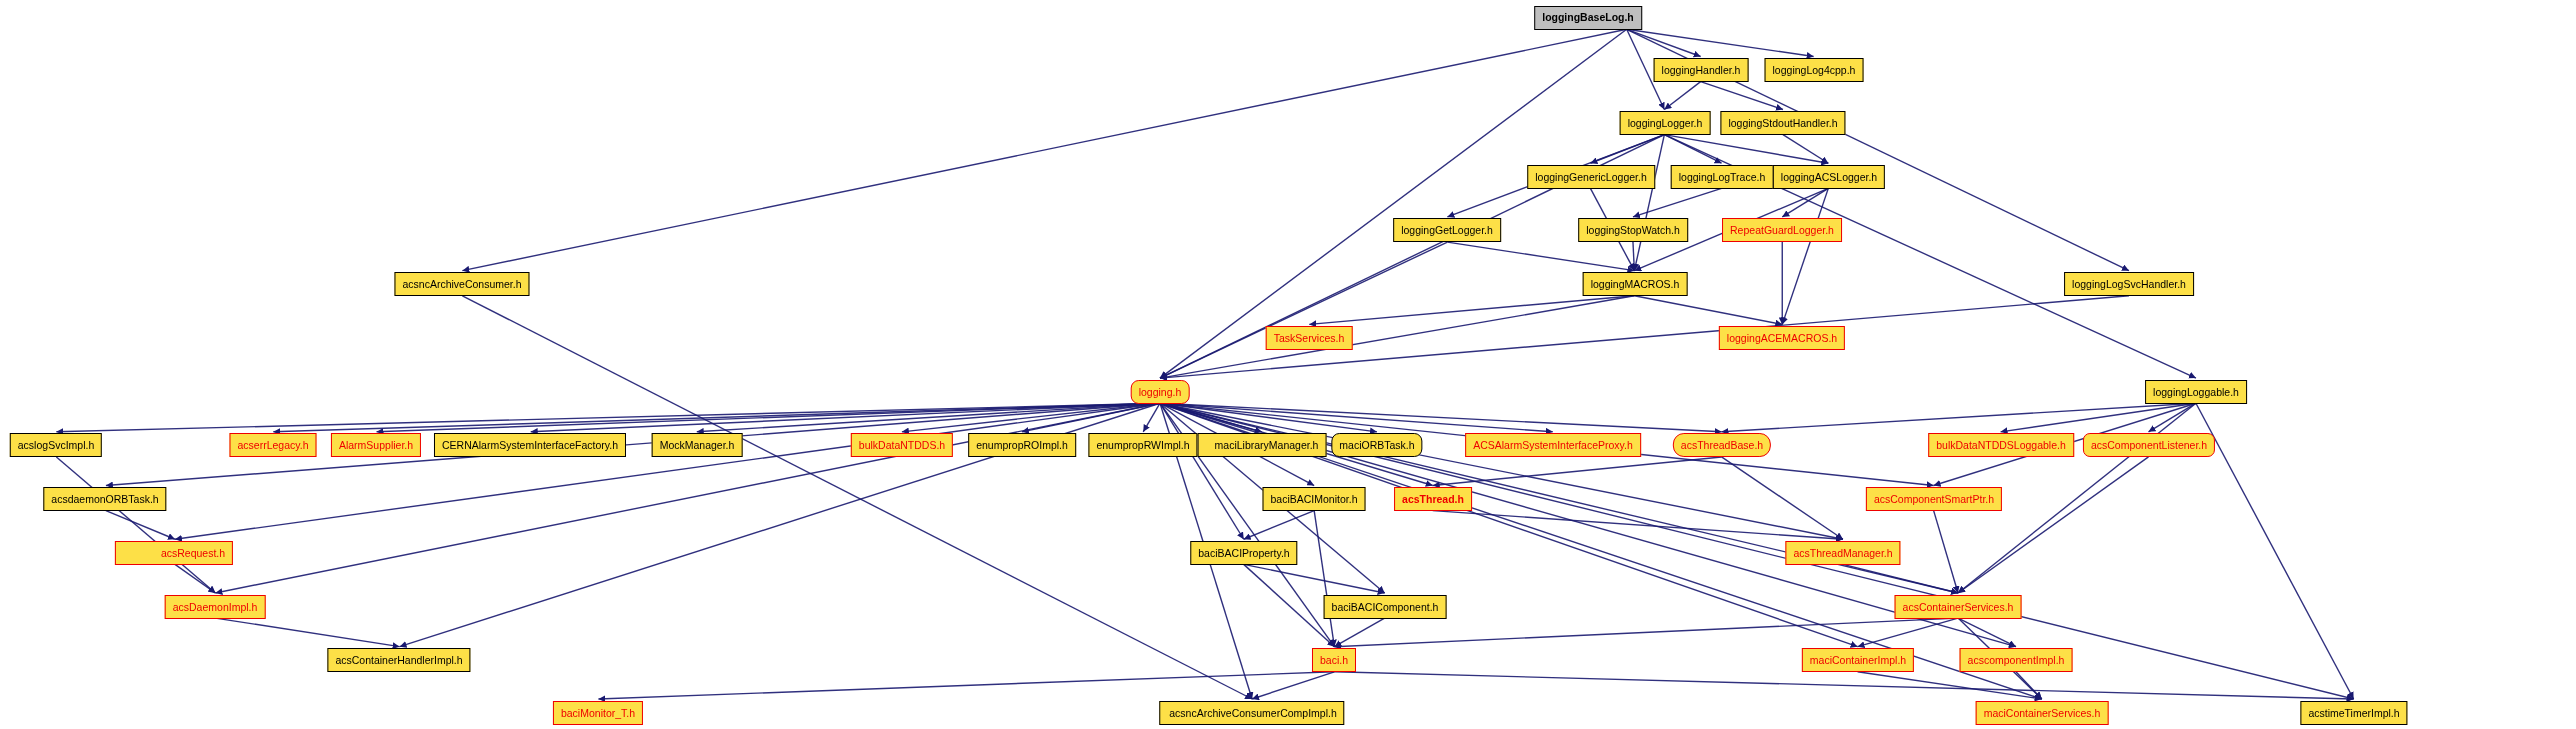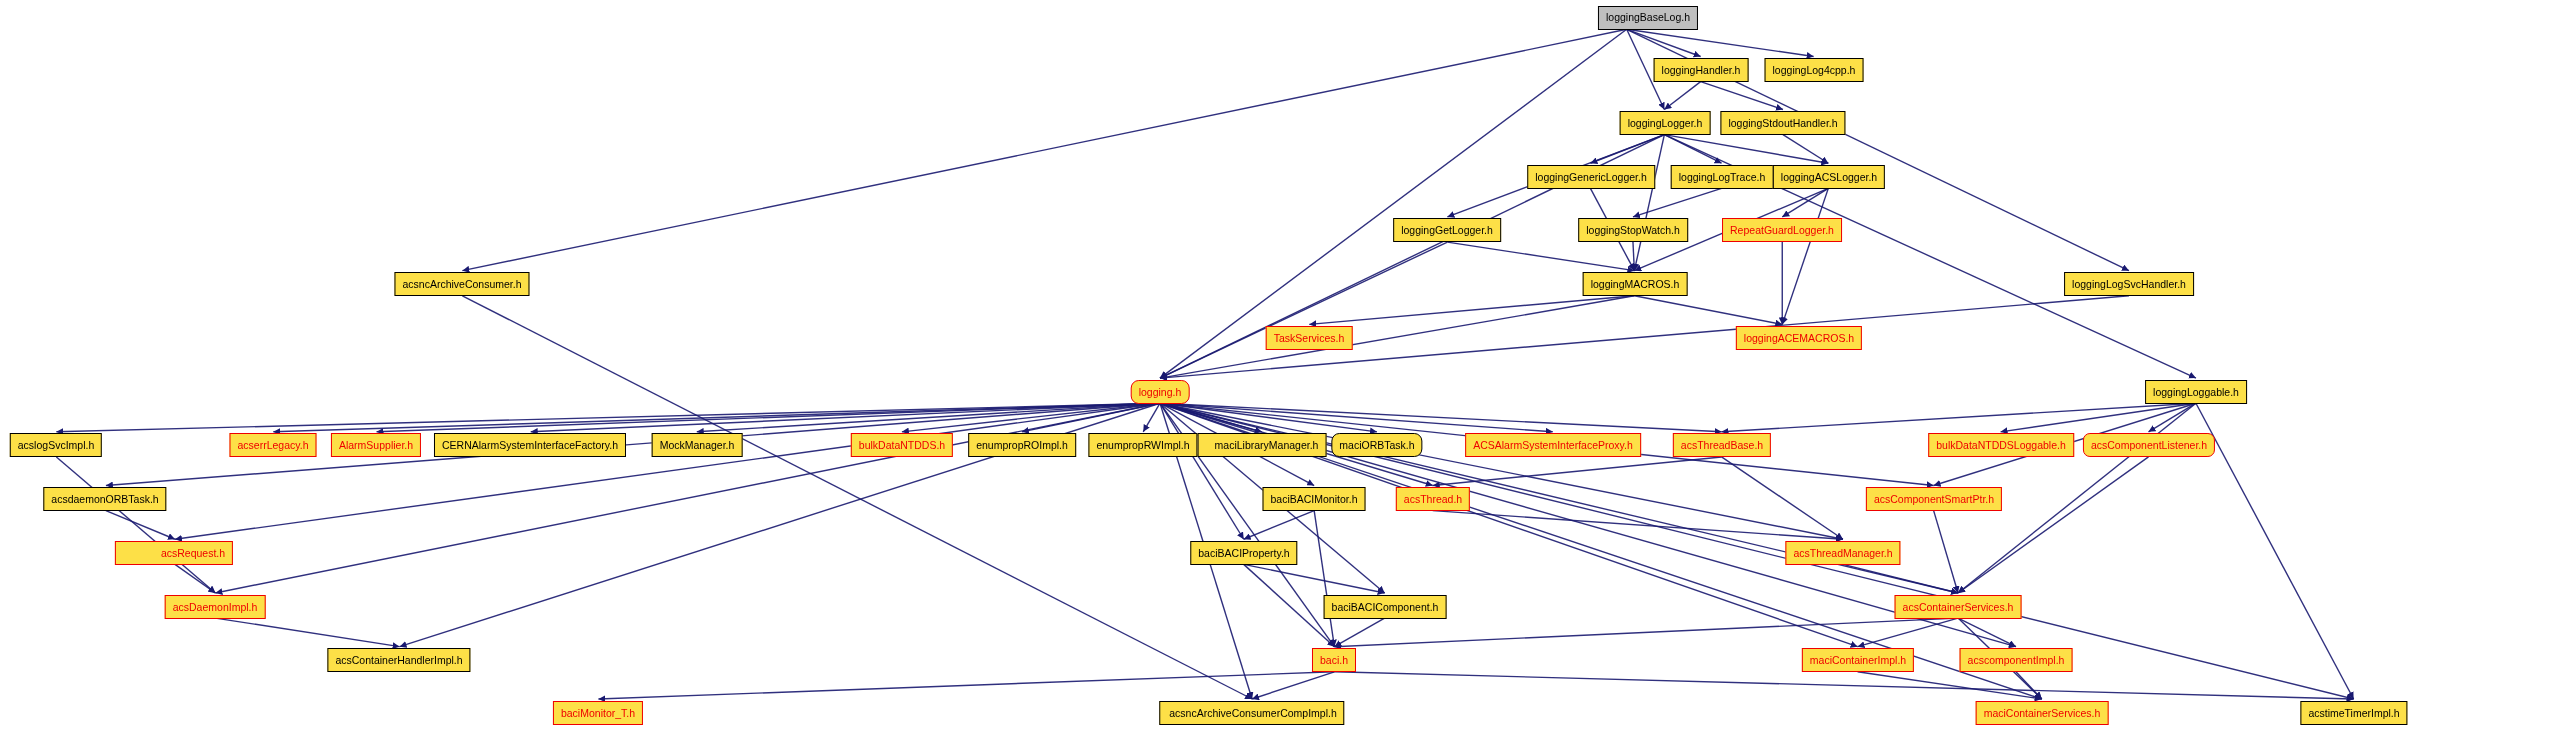--- a/index.html
+++ b/index.html
@@ -150,55 +150,55 @@
         <line x1="3079" y1="655" x2="2806" y2="850" marker-end="url(#arrowhead)"></line>
         <line x1="2806" y1="886" x2="2662" y2="927" marker-end="url(#arrowhead)"></line>
         <line x1="2806" y1="886" x2="2889" y2="927" marker-end="url(#arrowhead)"></line>
         <line x1="2806" y1="886" x2="2926" y2="1002" marker-end="url(#arrowhead)"></line>
         <line x1="2806" y1="886" x2="1912" y2="927" marker-end="url(#arrowhead)"></line>
         <line x1="2662" y1="963" x2="2926" y2="1002" marker-end="url(#arrowhead)"></line>
         <line x1="2889" y1="963" x2="2926" y2="1002" marker-end="url(#arrowhead)"></line>
       </g>
   </svg>
 
-<div class="node root" title="loggingBaseLog.h" style="left: 1648px; top: 5.6px;">loggingBaseLog.h</div>
+<div class="node root" title="loggingBaseLog.h" style="left: 1588px; top: 5.6px; font-weight: bold;">loggingBaseLog.h</div>
     <div class="node" title="loggingHandler.h" style="left: 1701px; top: 58px;">loggingHandler.h</div>
     <div class="node" title="loggingLog4cpp.h" style="left: 1814px; top: 58px;">loggingLog4cpp.h</div>
     <div class="node" title="loggingLogger.h" style="left: 1665px; top: 111px;">loggingLogger.h</div>
     <div class="node" title="loggingStdoutHandler.h" style="left: 1783px; top: 111px;">loggingStdoutHandler.h</div>
     <div class="node" title="loggingGenericLogger.h" style="left: 1591px; top: 165px;">loggingGenericLogger.h</div>
     <div class="node" title="loggingLogTrace.h" style="left: 1722px; top: 165px;">loggingLogTrace.h</div>
     <div class="node" title="loggingACSLogger.h" style="left: 1829px; top: 165px;">loggingACSLogger.h</div>
     <div class="node" title="loggingGetLogger.h" style="left: 1447px; top: 218px;">loggingGetLogger.h</div>
     <div class="node" title="loggingStopWatch.h" style="left: 1633px; top: 218px;">loggingStopWatch.h</div>
     <div class="node truncated" title="RepeatGuardLogger.h" style="left: 1782px; top: 218px;">RepeatGuardLogger.h</div>
     <div class="node" title="acsncArchiveConsumer.h" style="left: 462px; top: 272px;">acsncArchiveConsumer.h</div>
     <div class="node" title="loggingMACROS.h" style="left: 1635px; top: 272px;">loggingMACROS.h</div>
     <div class="node" title="loggingLogSvcHandler.h" style="left: 2129px; top: 272px;">loggingLogSvcHandler.h</div>
     <div class="node truncated" title="TaskServices.h" style="left: 1309px; top: 326px;">TaskServices.h</div>
-    <div class="node truncated" title="loggingACEMACROS.h" style="left: 1782px; top: 326px; margin-left: 17px;">loggingACEMACROS.h</div>
+    <div class="node truncated" title="loggingACEMACROS.h" style="left: 1782px; top: 326px;">loggingACEMACROS.h</div>
     <div class="node truncated" title="logging.h" style="left: 1160px; top: 380px; border-radius: 8px;">logging.h</div>
     <div class="node" title="loggingLoggable.h" style="left: 2196px; top: 380px;">loggingLoggable.h</div>
     <div class="node" title="acslogSvcImpl.h" style="left: 56px; top: 433px;">acslogSvcImpl.h</div>
     <div class="node truncated" title="acserrLegacy.h" style="left: 273px; top: 433px;">acserrLegacy.h</div>
     <div class="node truncated" title="AlarmSupplier.h" style="left: 376px; top: 433px;">AlarmSupplier.h</div>
     <div class="node" title="CERNAlarmSystemInterfaceFactory.h" style="left: 530px; top: 433px;">CERNAlarmSystemInterfaceFactory.h</div>
     <div class="node" title="MockManager.h" style="left: 697px; top: 433px;">MockManager.h</div>
     <div class="node truncated" title="bulkDataNTDDS.h" style="left: 902px; top: 433px;">bulkDataNTDDS.h</div>
     <div class="node" title="enumpropROImpl.h" style="left: 1022px; top: 433px;">enumpropROImpl.h</div>
     <div class="node" title="enumpropRWImpl.h" style="left: 1143px; top: 433px;">enumpropRWImpl.h</div>
     <div class="node" title="maciLibraryManager.h" style="left: 1262px; top: 433px; padding-left: 16px;">maciLibraryManager.h</div>
     <div class="node" title="maciORBTask.h" style="left: 1377px; top: 433px; border-radius: 8px;">maciORBTask.h</div>
     <div class="node truncated" title="ACSAlarmSystemInterfaceProxy.h" style="left: 1553px; top: 433px;">ACSAlarmSystemInterfaceProxy.h</div>
-    <div class="node truncated" title="acsThreadBase.h" style="left: 1722px; top: 433px;">acsThreadBase.h</div>
+    <div class="node truncated" title="acsThreadBase.h" style="left: 1722px; top: 433px; border-radius: 11px;">acsThreadBase.h</div>
     <div class="node truncated" title="bulkDataNTDDSLoggable.h" style="left: 2001px; top: 433px;">bulkDataNTDDSLoggable.h</div>
     <div class="node truncated" title="acsComponentListener.h" style="left: 2149px; top: 433px; border-radius: 7px;">acsComponentListener.h</div>
     <div class="node" title="acsdaemonORBTask.h" style="left: 105px; top: 487px;">acsdaemonORBTask.h</div>
     <div class="node" title="baciBACIMonitor.h" style="left: 1314px; top: 487px;">baciBACIMonitor.h</div>
-    <div class="node truncated" title="acsThread.h" style="left: 1433px; top: 487px;">acsThread.h</div>
+    <div class="node truncated" title="acsThread.h" style="left: 1433px; top: 487px; font-weight: bold;">acsThread.h</div>
     <div class="node truncated" title="acsComponentSmartPtr.h" style="left: 1934px; top: 487px;">acsComponentSmartPtr.h</div>
     <div class="node truncated" title="acsRequest.h" style="left: 174px; top: 541px; padding-left: 45px;">acsRequest.h</div>
     <div class="node" title="baciBACIProperty.h" style="left: 1244px; top: 541px;">baciBACIProperty.h</div>
     <div class="node truncated" title="acsThreadManager.h" style="left: 1843px; top: 541px;">acsThreadManager.h</div>
     <div class="node truncated" title="acsDaemonImpl.h" style="left: 215px; top: 595px;">acsDaemonImpl.h</div>
     <div class="node" title="baciBACIComponent.h" style="left: 1385px; top: 595px;">baciBACIComponent.h</div>
     <div class="node truncated" title="acsContainerServices.h" style="left: 1958px; top: 595px;">acsContainerServices.h</div>
     <div class="node" title="acsContainerHandlerImpl.h" style="left: 399px; top: 648px;">acsContainerHandlerImpl.h</div>
     <div class="node truncated" title="baci.h" style="left: 1334px; top: 648px;">baci.h</div>
     <div class="node truncated" title="maciContainerImpl.h" style="left: 1858px; top: 648px;">maciContainerImpl.h</div>

